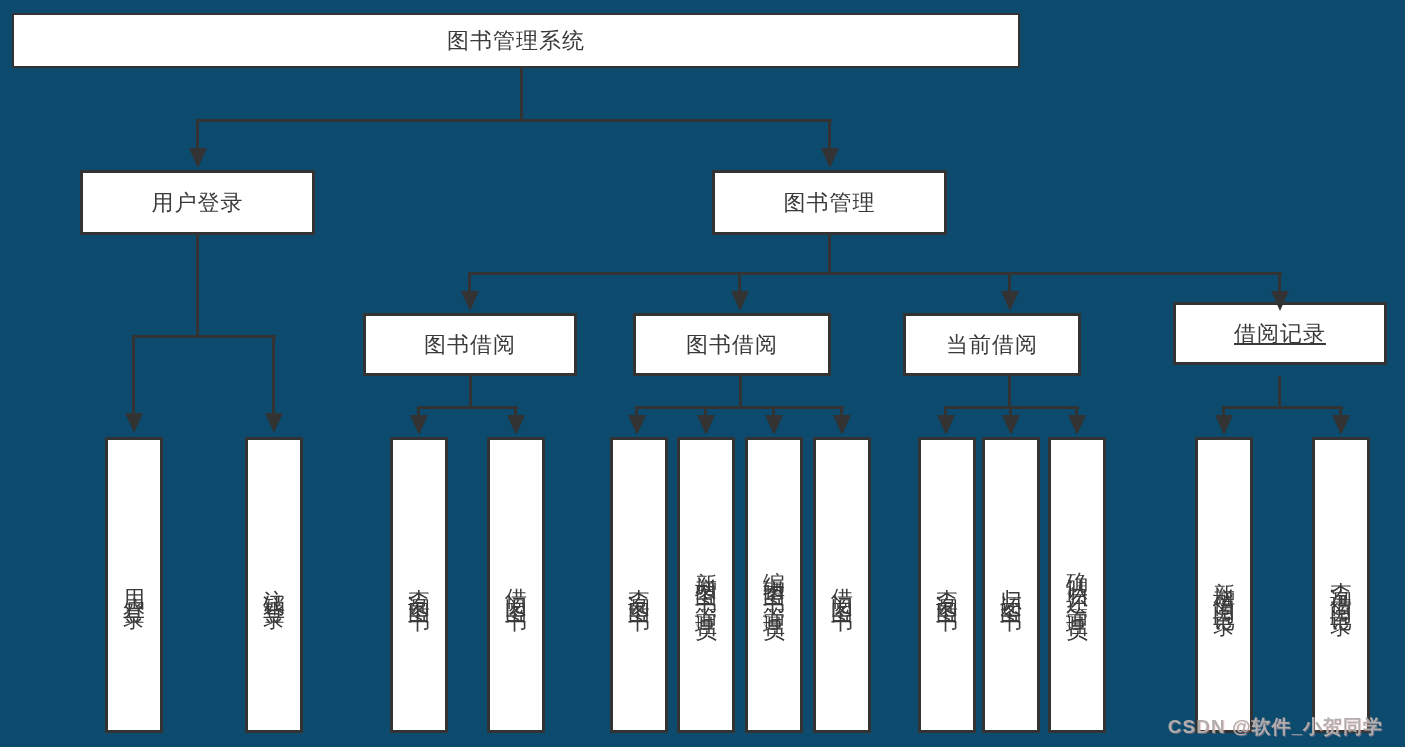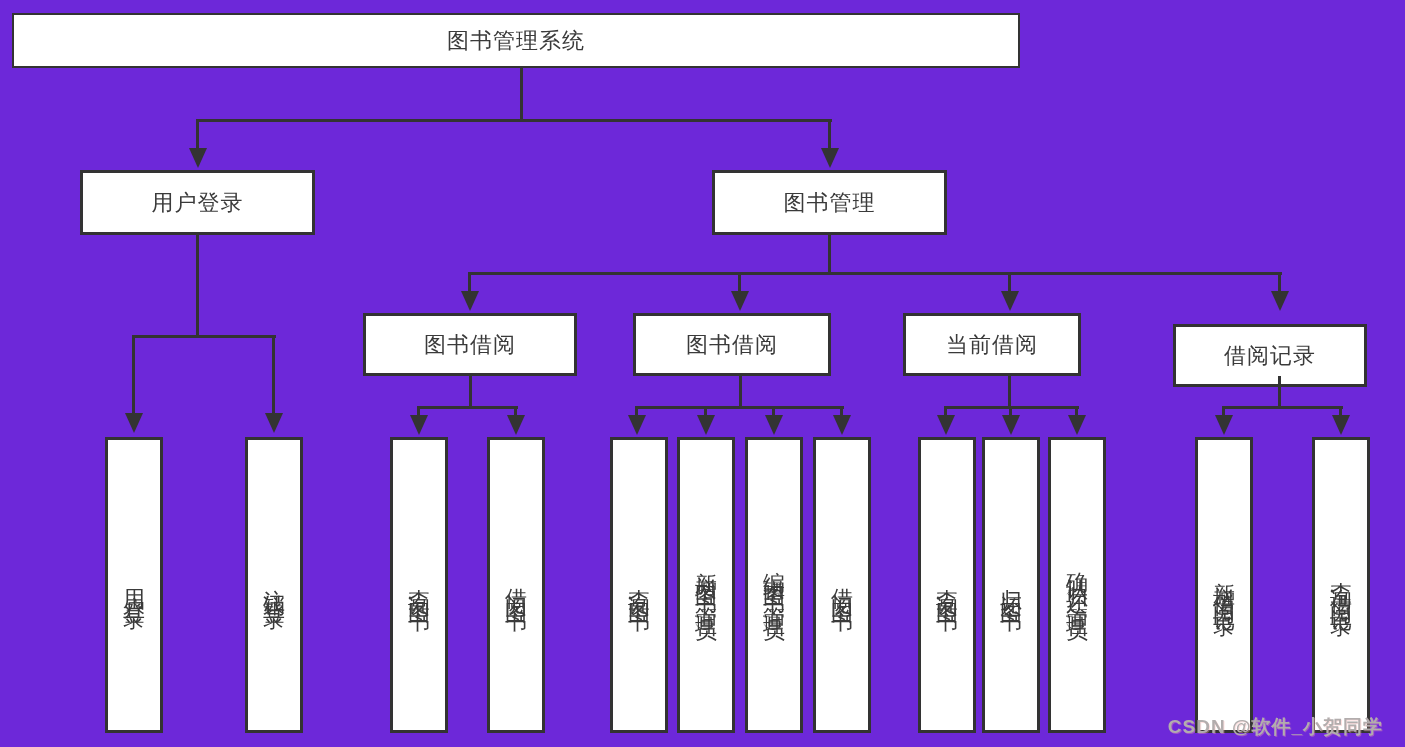--- a/index.html
+++ b/index.html
@@ -1,17 +1,17 @@
 <!DOCTYPE html>
 <html><head>
 <meta charset="utf-8">
 <style>
   html,body{margin:0;padding:0;background:#ffffff;}
   body{font-family:"Liberation Sans", sans-serif;}
-  .canvas{position:relative;width:1405px;height:747px;background:#6d28d9;overflow:hidden;}
+  .canvas{position:relative;width:1405px;height:747px;background:#0c4a6e;overflow:hidden;}
 
   
   .hbox{
     position:absolute;box-sizing:border-box;background:#ffffff;
     border:3px solid #333333;display:flex;align-items:center;justify-content:center;
     font-size:22px;color:#3a3a3a;letter-spacing:1px;white-space:nowrap;
   }
   .hbox.root{border-width:2px;}
 
   
@@ -65,21 +65,21 @@
 
   <div class="hbox" style="left:363px;top:313px;width:214px;height:63px;">
     <span>图书借阅</span>
   </div>
   <div class="hbox" style="left:633px;top:313px;width:198px;height:63px;">
     <span>图书借阅</span>
   </div>
   <div class="hbox" style="left:903px;top:313px;width:178px;height:63px;">
     <span>当前借阅</span>
   </div>
-  <div class="hbox" style="left:1173px;top:324px;width:194px;height:63px;">
+  <div class="hbox" style="left:1173px;top:302px;width:214px;height:63px;text-decoration:underline;">
     <span>借阅记录</span>
   </div>
 
   <div class="leaf" style="left:105px;">
     <span class="vtext">用户登录</span>
   </div>
   <div class="leaf" style="left:245px;">
     <span class="vtext">注销登录</span>
   </div>
 

